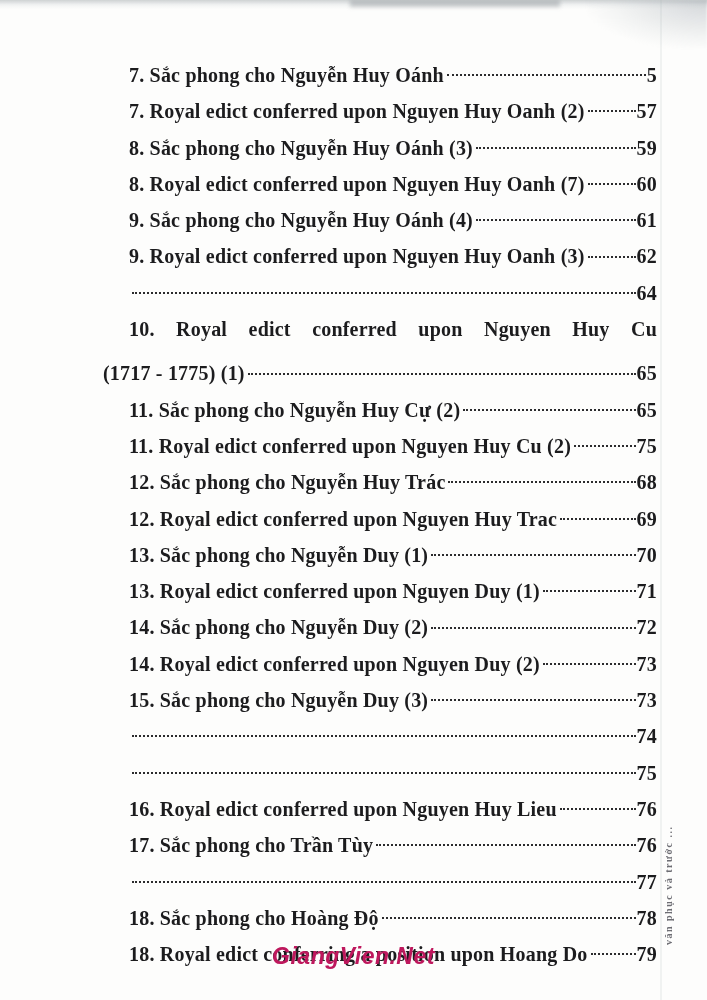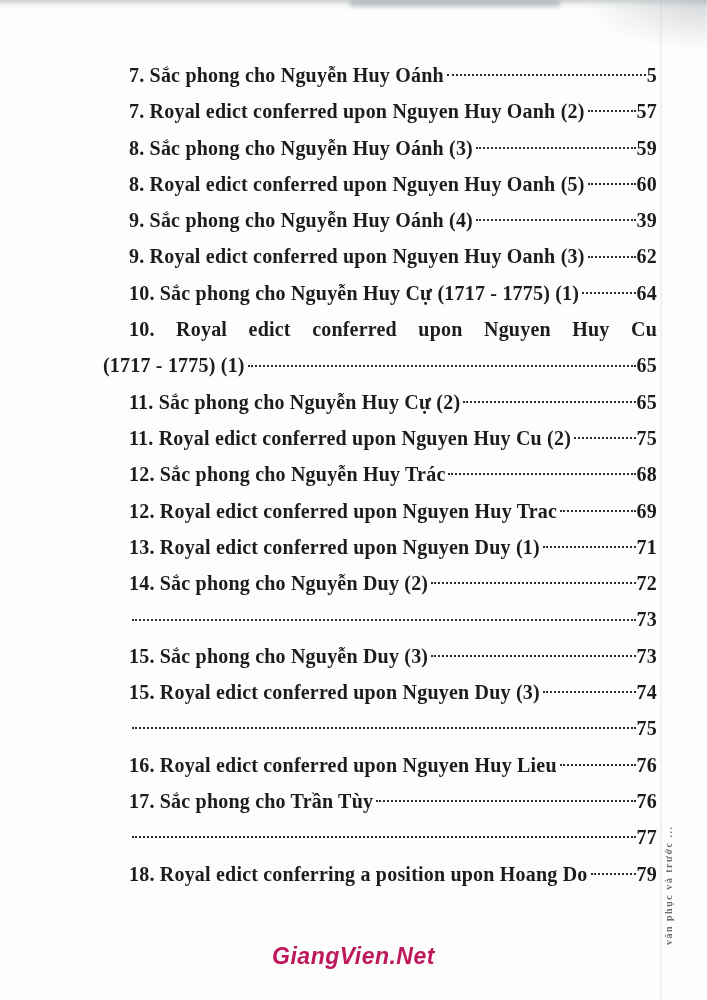--- a/index.html
+++ b/index.html
@@ -45,21 +45,21 @@
     letter-spacing: 0.2px;
   }
   .toc-line {
     display: flex;
     align-items: center;
     height: 36.3px;
     padding-left: 26px;
     white-space: nowrap;
   }
   .toc-line > span { line-height: 36.3px; }
-  .toc-line.cont { padding-left: 0; }
+  .toc-line.cont { padding-left: 0; margin-top: 8px; }
   .toc-line.full {
     display: block;
     text-align: justify;
     text-align-last: justify;
     line-height: 36.3px;
   }
   .leader {
     flex: 1 1 auto;
     min-width: 8px;
     border-bottom: 2.6px dotted #2b2b2d;
@@ -114,36 +114,35 @@
     <span class="t">7. Royal edict conferred upon Nguyen Huy Oanh (2)</span>
     <span class="leader"></span>
     <span class="pg">57</span>
   </div>
     <div class="toc-line">
     <span class="t">8. Sắc phong cho Nguyễn Huy Oánh (3)</span>
     <span class="leader"></span>
     <span class="pg">59</span>
   </div>
     <div class="toc-line">
-    <span class="t">8. Royal edict conferred upon Nguyen Huy Oanh (5)</span>
+    <span class="t">8. Royal edict conferred upon Nguyen Huy Oanh (7)</span>
     <span class="leader"></span>
     <span class="pg">60</span>
   </div>
     <div class="toc-line">
     <span class="t">9. Sắc phong cho Nguyễn Huy Oánh (4)</span>
     <span class="leader"></span>
-    <span class="pg">39</span>
+    <span class="pg">61</span>
   </div>
     <div class="toc-line">
     <span class="t">9. Royal edict conferred upon Nguyen Huy Oanh (3)</span>
     <span class="leader"></span>
     <span class="pg">62</span>
   </div>
     <div class="toc-line">
-    <span class="t">10. Sắc phong cho Nguyễn Huy Cự (1717 - 1775) (1)</span>
     <span class="leader"></span>
     <span class="pg">64</span>
   </div>
     <div class="toc-line full">
     <span class="t">10. Royal edict conferred upon Nguyen Huy Cu</span>
     
     
   </div>
     <div class="toc-line cont">
     <span class="t">(1717 - 1775) (1)</span>
@@ -164,40 +163,45 @@
     <span class="t">12. Sắc phong cho Nguyễn Huy Trác</span>
     <span class="leader"></span>
     <span class="pg">68</span>
   </div>
     <div class="toc-line">
     <span class="t">12. Royal edict conferred upon Nguyen Huy Trac</span>
     <span class="leader"></span>
     <span class="pg">69</span>
   </div>
     <div class="toc-line">
+    <span class="t">13. Sắc phong cho Nguyễn Duy (1)</span>
+    <span class="leader"></span>
+    <span class="pg">70</span>
+  </div>
+    <div class="toc-line">
     <span class="t">13. Royal edict conferred upon Nguyen Duy (1)</span>
     <span class="leader"></span>
     <span class="pg">71</span>
   </div>
     <div class="toc-line">
     <span class="t">14. Sắc phong cho Nguyễn Duy (2)</span>
     <span class="leader"></span>
     <span class="pg">72</span>
   </div>
     <div class="toc-line">
+    <span class="t">14. Royal edict conferred upon Nguyen Duy (2)</span>
     <span class="leader"></span>
     <span class="pg">73</span>
   </div>
     <div class="toc-line">
     <span class="t">15. Sắc phong cho Nguyễn Duy (3)</span>
     <span class="leader"></span>
     <span class="pg">73</span>
   </div>
     <div class="toc-line">
-    <span class="t">15. Royal edict conferred upon Nguyen Duy (3)</span>
     <span class="leader"></span>
     <span class="pg">74</span>
   </div>
     <div class="toc-line">
     <span class="leader"></span>
     <span class="pg">75</span>
   </div>
     <div class="toc-line">
     <span class="t">16. Royal edict conferred upon Nguyen Huy Lieu</span>
     <span class="leader"></span>
@@ -206,20 +210,25 @@
     <div class="toc-line">
     <span class="t">17. Sắc phong cho Trần Tùy</span>
     <span class="leader"></span>
     <span class="pg">76</span>
   </div>
     <div class="toc-line">
     <span class="leader"></span>
     <span class="pg">77</span>
   </div>
     <div class="toc-line">
+    <span class="t">18. Sắc phong cho Hoàng Độ</span>
+    <span class="leader"></span>
+    <span class="pg">78</span>
+  </div>
+    <div class="toc-line">
     <span class="t">18. Royal edict conferring a position upon Hoang Do</span>
     <span class="leader"></span>
     <span class="pg">79</span>
   </div>
   </div>
 
 <div class="watermark" style="color: #be185d; font-style: italic;">GiangVien.Net</div>
 
 <div class="side-text">văn phục và trước ...</div>
 

